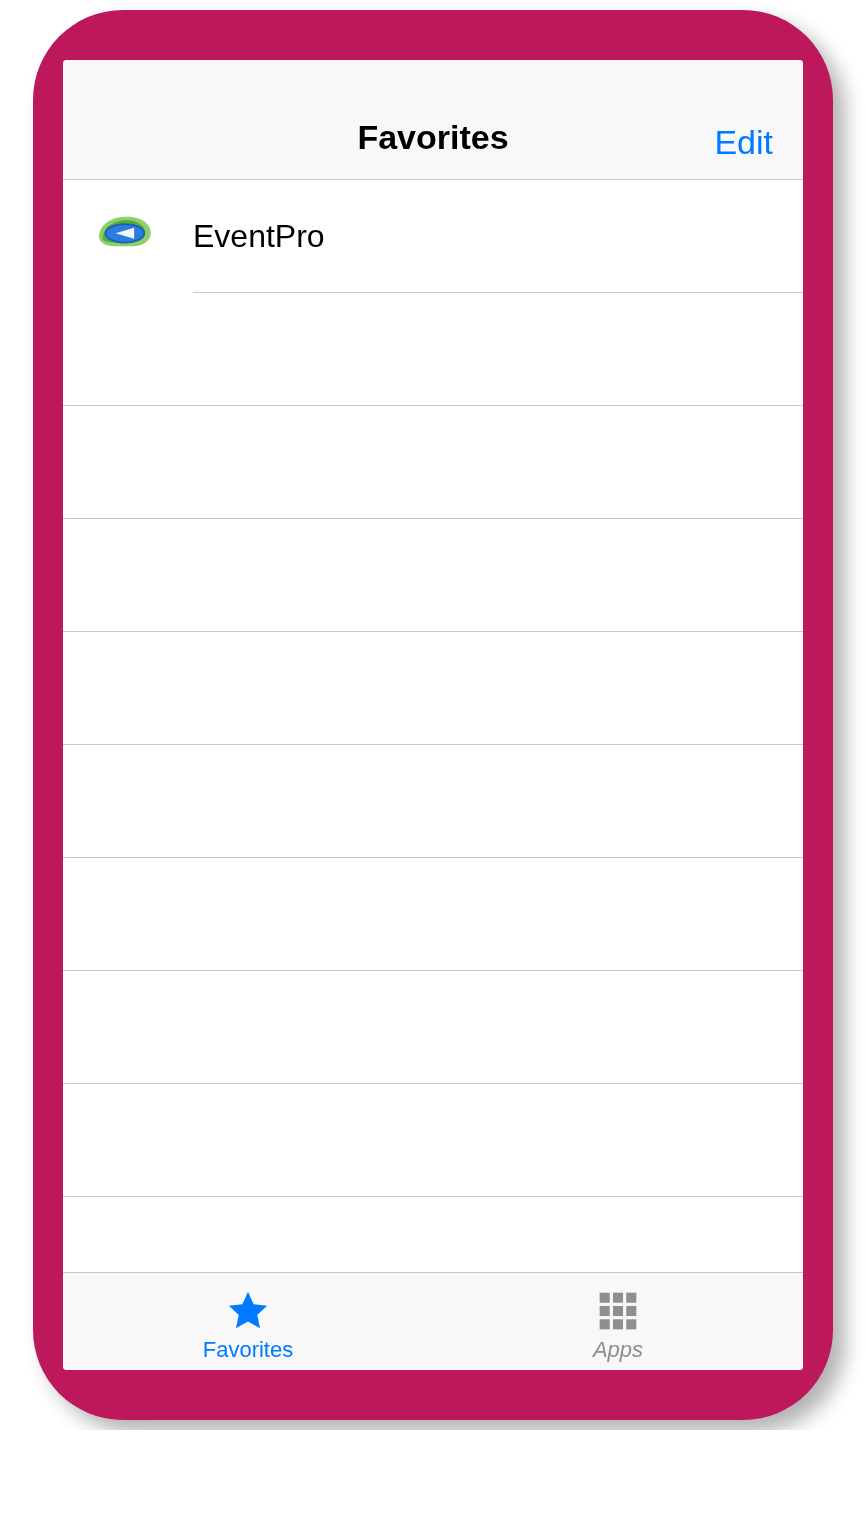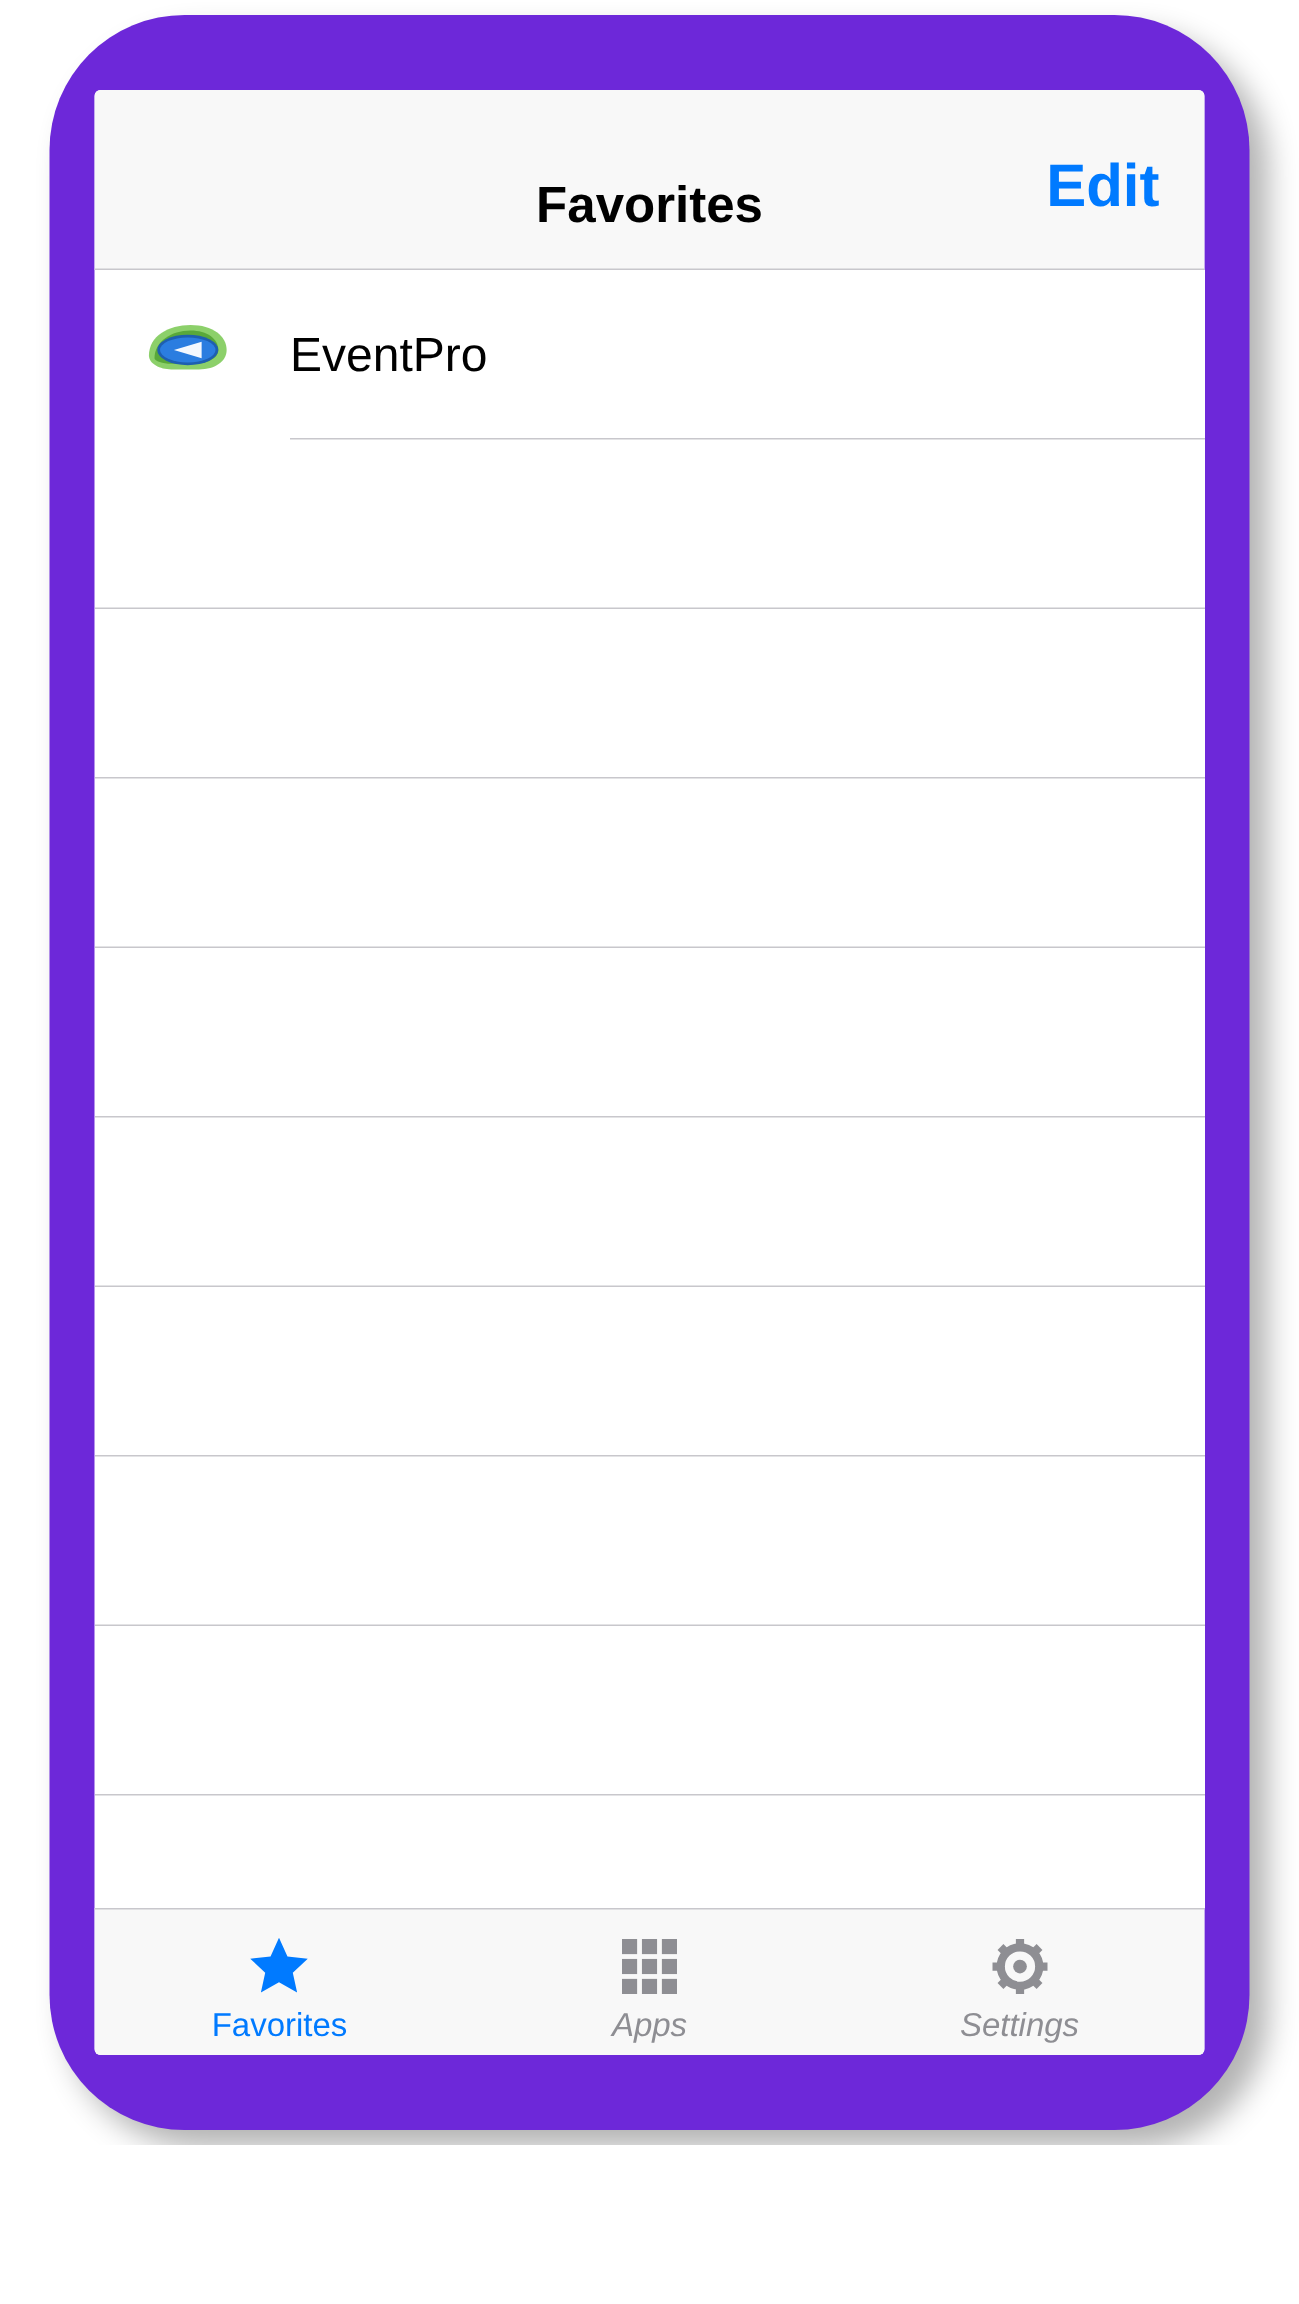--- a/index.html
+++ b/index.html
@@ -13,21 +13,21 @@
       background: #fff;
       display: flex;
       justify-content: center;
       align-items: flex-start;
       padding: 10px;
     }
     
     .phone-frame {
       width: 800px;
       height: 1410px;
-      background: #6d28d9;
+      background: #be185d;
       border-radius: 90px;
       padding: 50px 30px 50px 30px;
       box-shadow: 12px 12px 20px rgba(0,0,0,0.3);
       position: relative;
     }
     
     .screen {
       width: 100%;
       height: 100%;
       background: #fff;
@@ -50,23 +50,23 @@
     
     .nav-title {
       font-size: 34px;
       font-weight: 600;
       color: #000;
     }
     
     .nav-edit {
       position: absolute;
       right: 30px;
-      bottom: 32px;
-      font-size: 40px;
-      font-weight: 700;
+      bottom: 17px;
+      font-size: 34px;
+      font-weight: 400;
       color: #007aff;
       cursor: pointer;
     }
     
     .content {
       flex: 1;
       overflow-y: auto;
       background: #fff;
     }
     
@@ -232,34 +232,17 @@
             <rect x="9.25" y="9.25" width="5.5" height="5.5"></rect>
             <rect x="16.5" y="9.25" width="5.5" height="5.5"></rect>
             <rect x="2" y="16.5" width="5.5" height="5.5"></rect>
             <rect x="9.25" y="16.5" width="5.5" height="5.5"></rect>
             <rect x="16.5" y="16.5" width="5.5" height="5.5"></rect>
           </svg>
         </div>
         <div class="tab-label">Apps</div>
       </div>
 
-      <div class="tab-item tab-inactive">
-        <div class="tab-icon">
-          <svg width="44" height="44" viewBox="0 0 24 24" class="gear-svg">
-            <circle cx="12" cy="12" r="7"></circle>
-            <circle cx="12" cy="12" r="2.5" fill="#8e8e93" stroke="none"></circle>
-            <line x1="12" y1="2" x2="12" y2="5"></line>
-            <line x1="12" y1="19" x2="12" y2="22"></line>
-            <line x1="2" y1="12" x2="5" y2="12"></line>
-            <line x1="19" y1="12" x2="22" y2="12"></line>
-            <line x1="4.9" y1="4.9" x2="7" y2="7"></line>
-            <line x1="17" y1="17" x2="19.1" y2="19.1"></line>
-            <line x1="4.9" y1="19.1" x2="7" y2="17"></line>
-            <line x1="17" y1="7" x2="19.1" y2="4.9"></line>
-          </svg>
-        </div>
-        <div class="tab-label">Settings</div>
-      </div>
 
     </div>
 
   </div>
 </div>
 
 </body></html>

